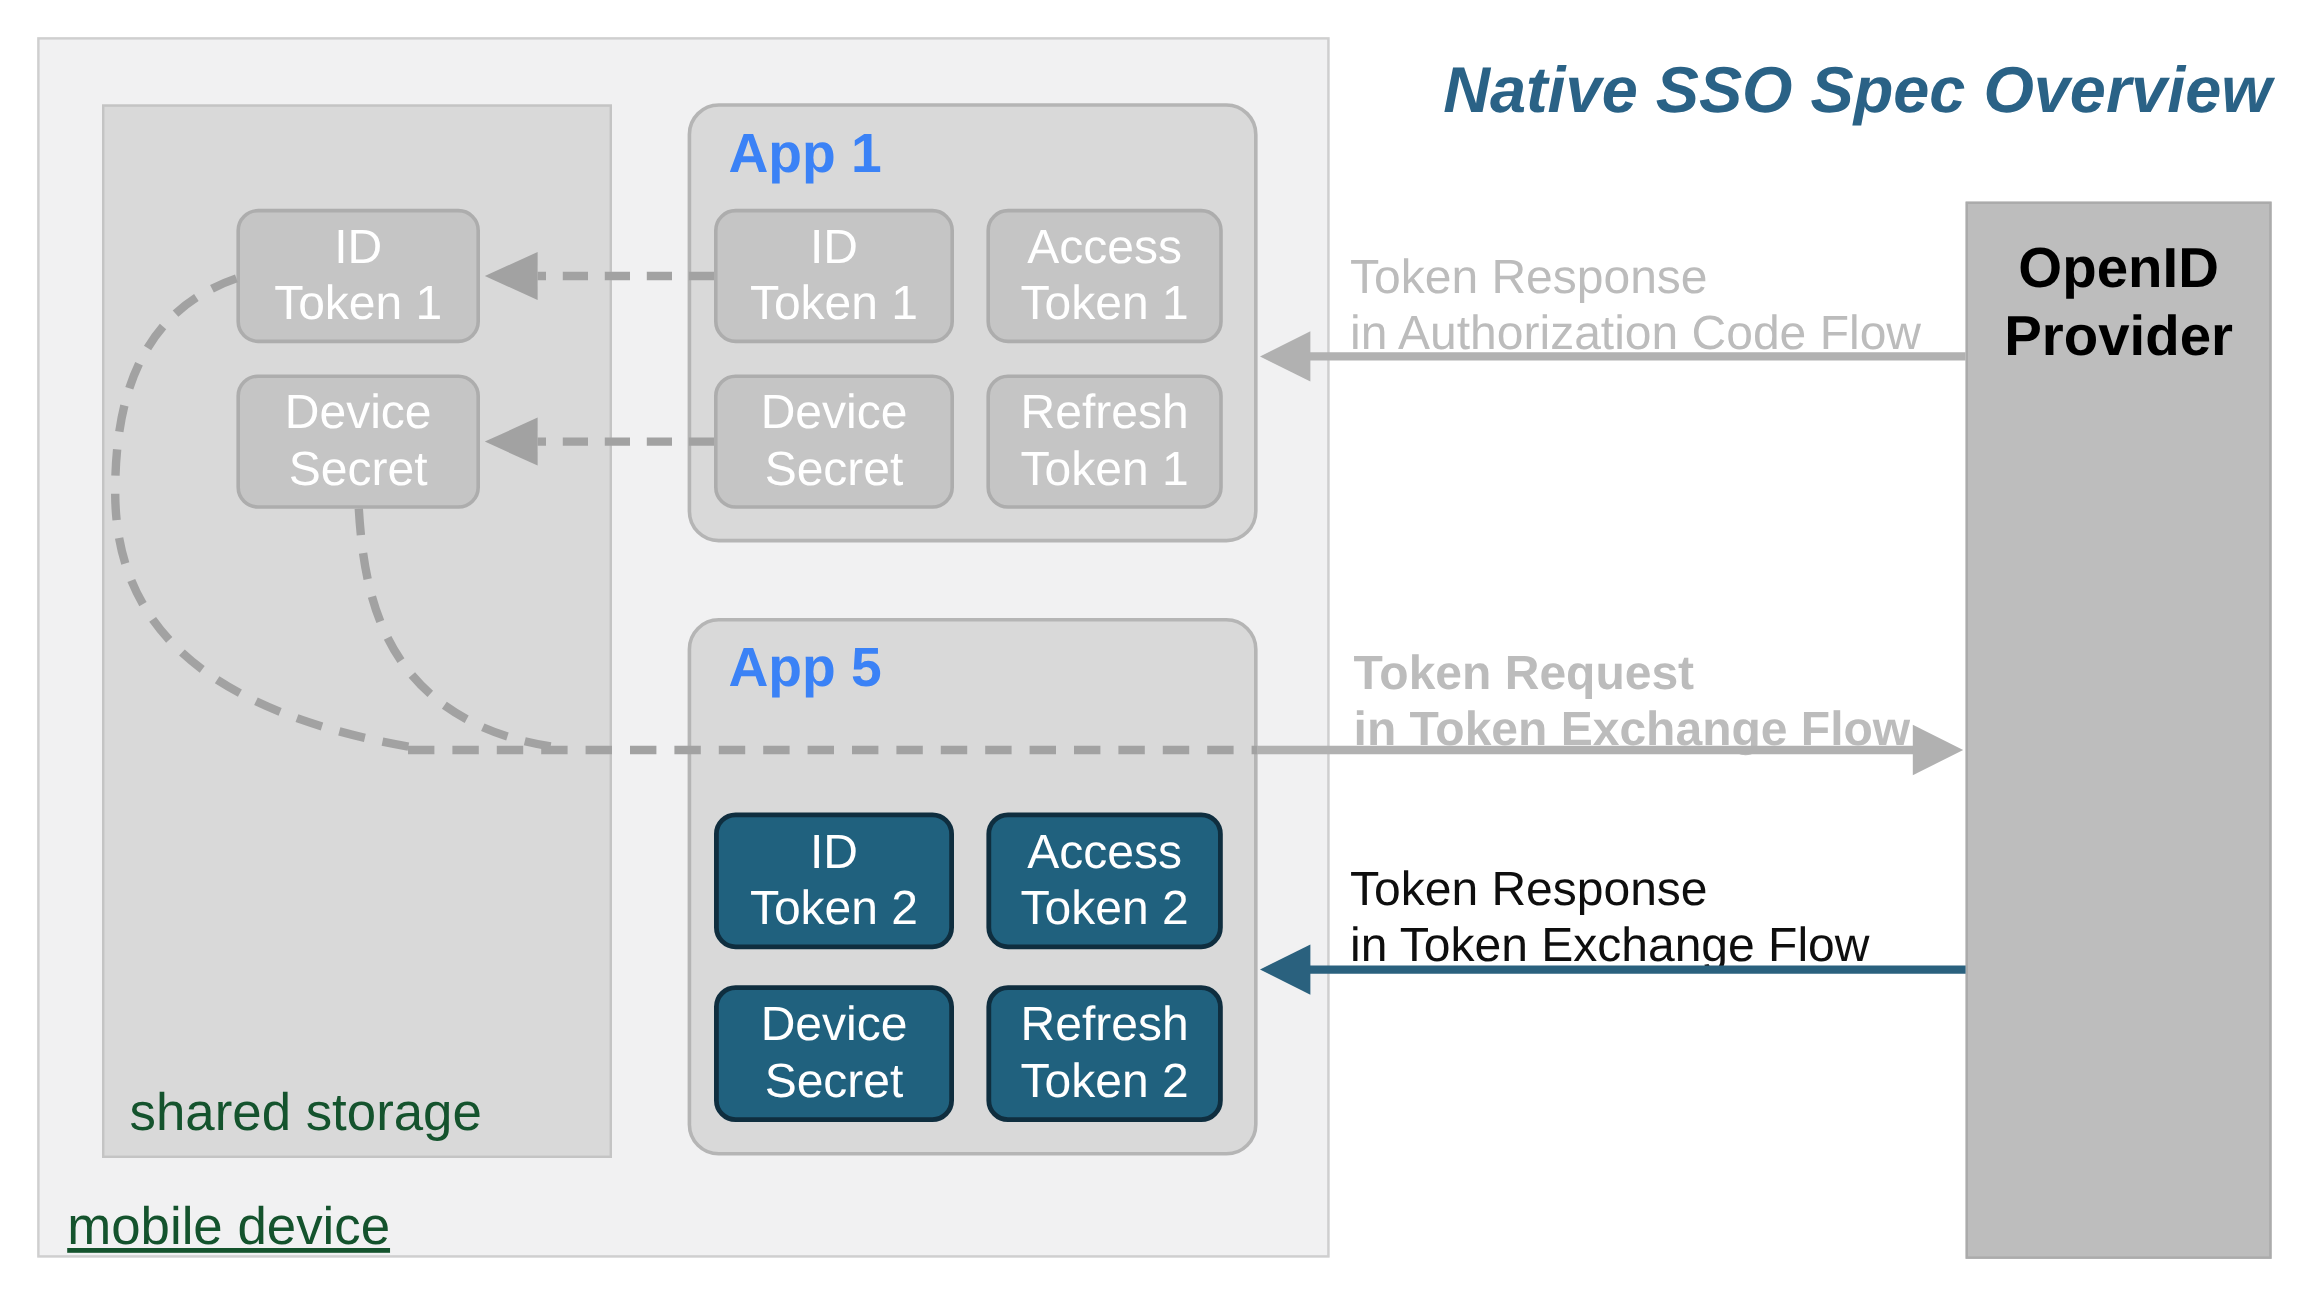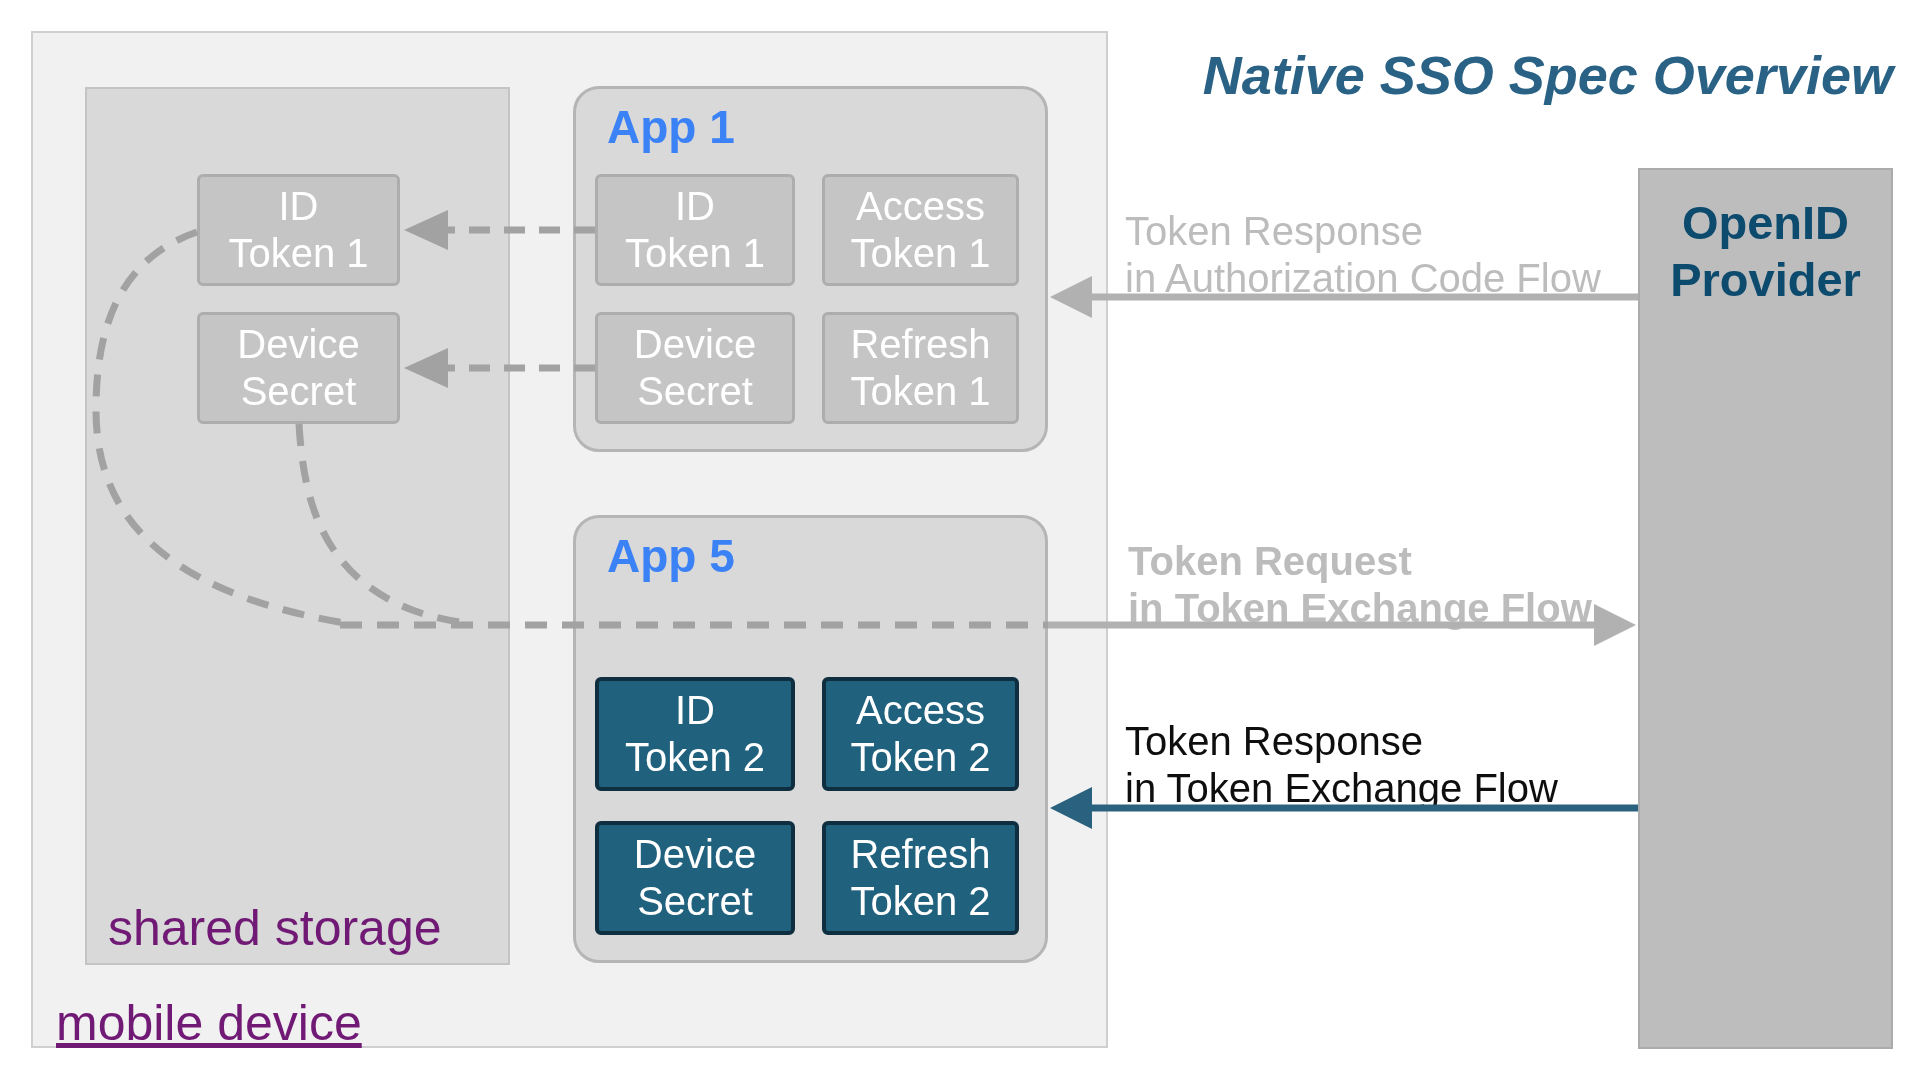--- a/index.html
+++ b/index.html
@@ -7,29 +7,29 @@
     position:relative;width:1920px;height:1080px;background:#ffffff;overflow:hidden;
     font-family:"Liberation Sans", sans-serif;
   }
   .box{position:absolute;box-sizing:border-box;}
   .mobile{left:31px;top:31px;width:1077px;height:1017px;background:#f1f1f2;border:2px solid #cfcfcf;}
   .shared{left:85px;top:87px;width:425px;height:878px;background:#d9d9d9;border:2px solid #c4c4c4;}
   .appbox{background:#d9d9d9;border:3px solid #b5b5b5;border-radius:26px;}
   .app1{left:573px;top:86px;width:475px;height:366px;}
   .app2{left:573px;top:515px;width:475px;height:448px;}
   .openid{left:1638px;top:168px;width:255px;height:881px;background:#bdbdbd;border:2px solid #ababab;}
-  .openid-label{position:absolute;left:0;top:24px;width:100%;text-align:center;color:#0c4a6e;
+  .openid-label{position:absolute;left:0;top:24px;width:100%;text-align:center;color:#000000;
     font-weight:bold;font-size:47px;line-height:57px;white-space:pre-line;}
-  .token{position:absolute;box-sizing:border-box;border-radius:6px;display:flex;align-items:center;justify-content:center;
+  .token{position:absolute;box-sizing:border-box;border-radius:18px;display:flex;align-items:center;justify-content:center;
     text-align:center;color:#ffffff;font-size:40px;line-height:47px;}
   .token span{white-space:pre-line;}
   .tok-gray{background:#c5c5c5;border:3px solid #adadad;}
   .tok-teal{background:#20617e;border:4px solid #0f2e3f;}
   .app-label{position:absolute;color:#3b82f6;font-weight:bold;font-size:46px;line-height:54px;}
-  .zone-label{position:absolute;color:#701a75;font-size:50px;line-height:50px;}
+  .zone-label{position:absolute;color:#14532d;font-size:44px;line-height:50px;}
   .title{position:absolute;left:1000px;top:42px;width:893px;text-align:right;color:#2a6286;
     font-weight:bold;font-style:italic;font-size:54px;line-height:66px;letter-spacing:0px;}
   .arrow-label{position:absolute;font-size:40px;line-height:47px;white-space:pre-line;margin-top:20px;}
   .lbl-gray{color:#bcbcbc;}
   .lbl-dark{color:#0e0e0e;}
   svg.overlay{position:absolute;left:0;top:0;width:1920px;height:1080px;pointer-events:none;}
 </style>
 </head>
 <body>
 

